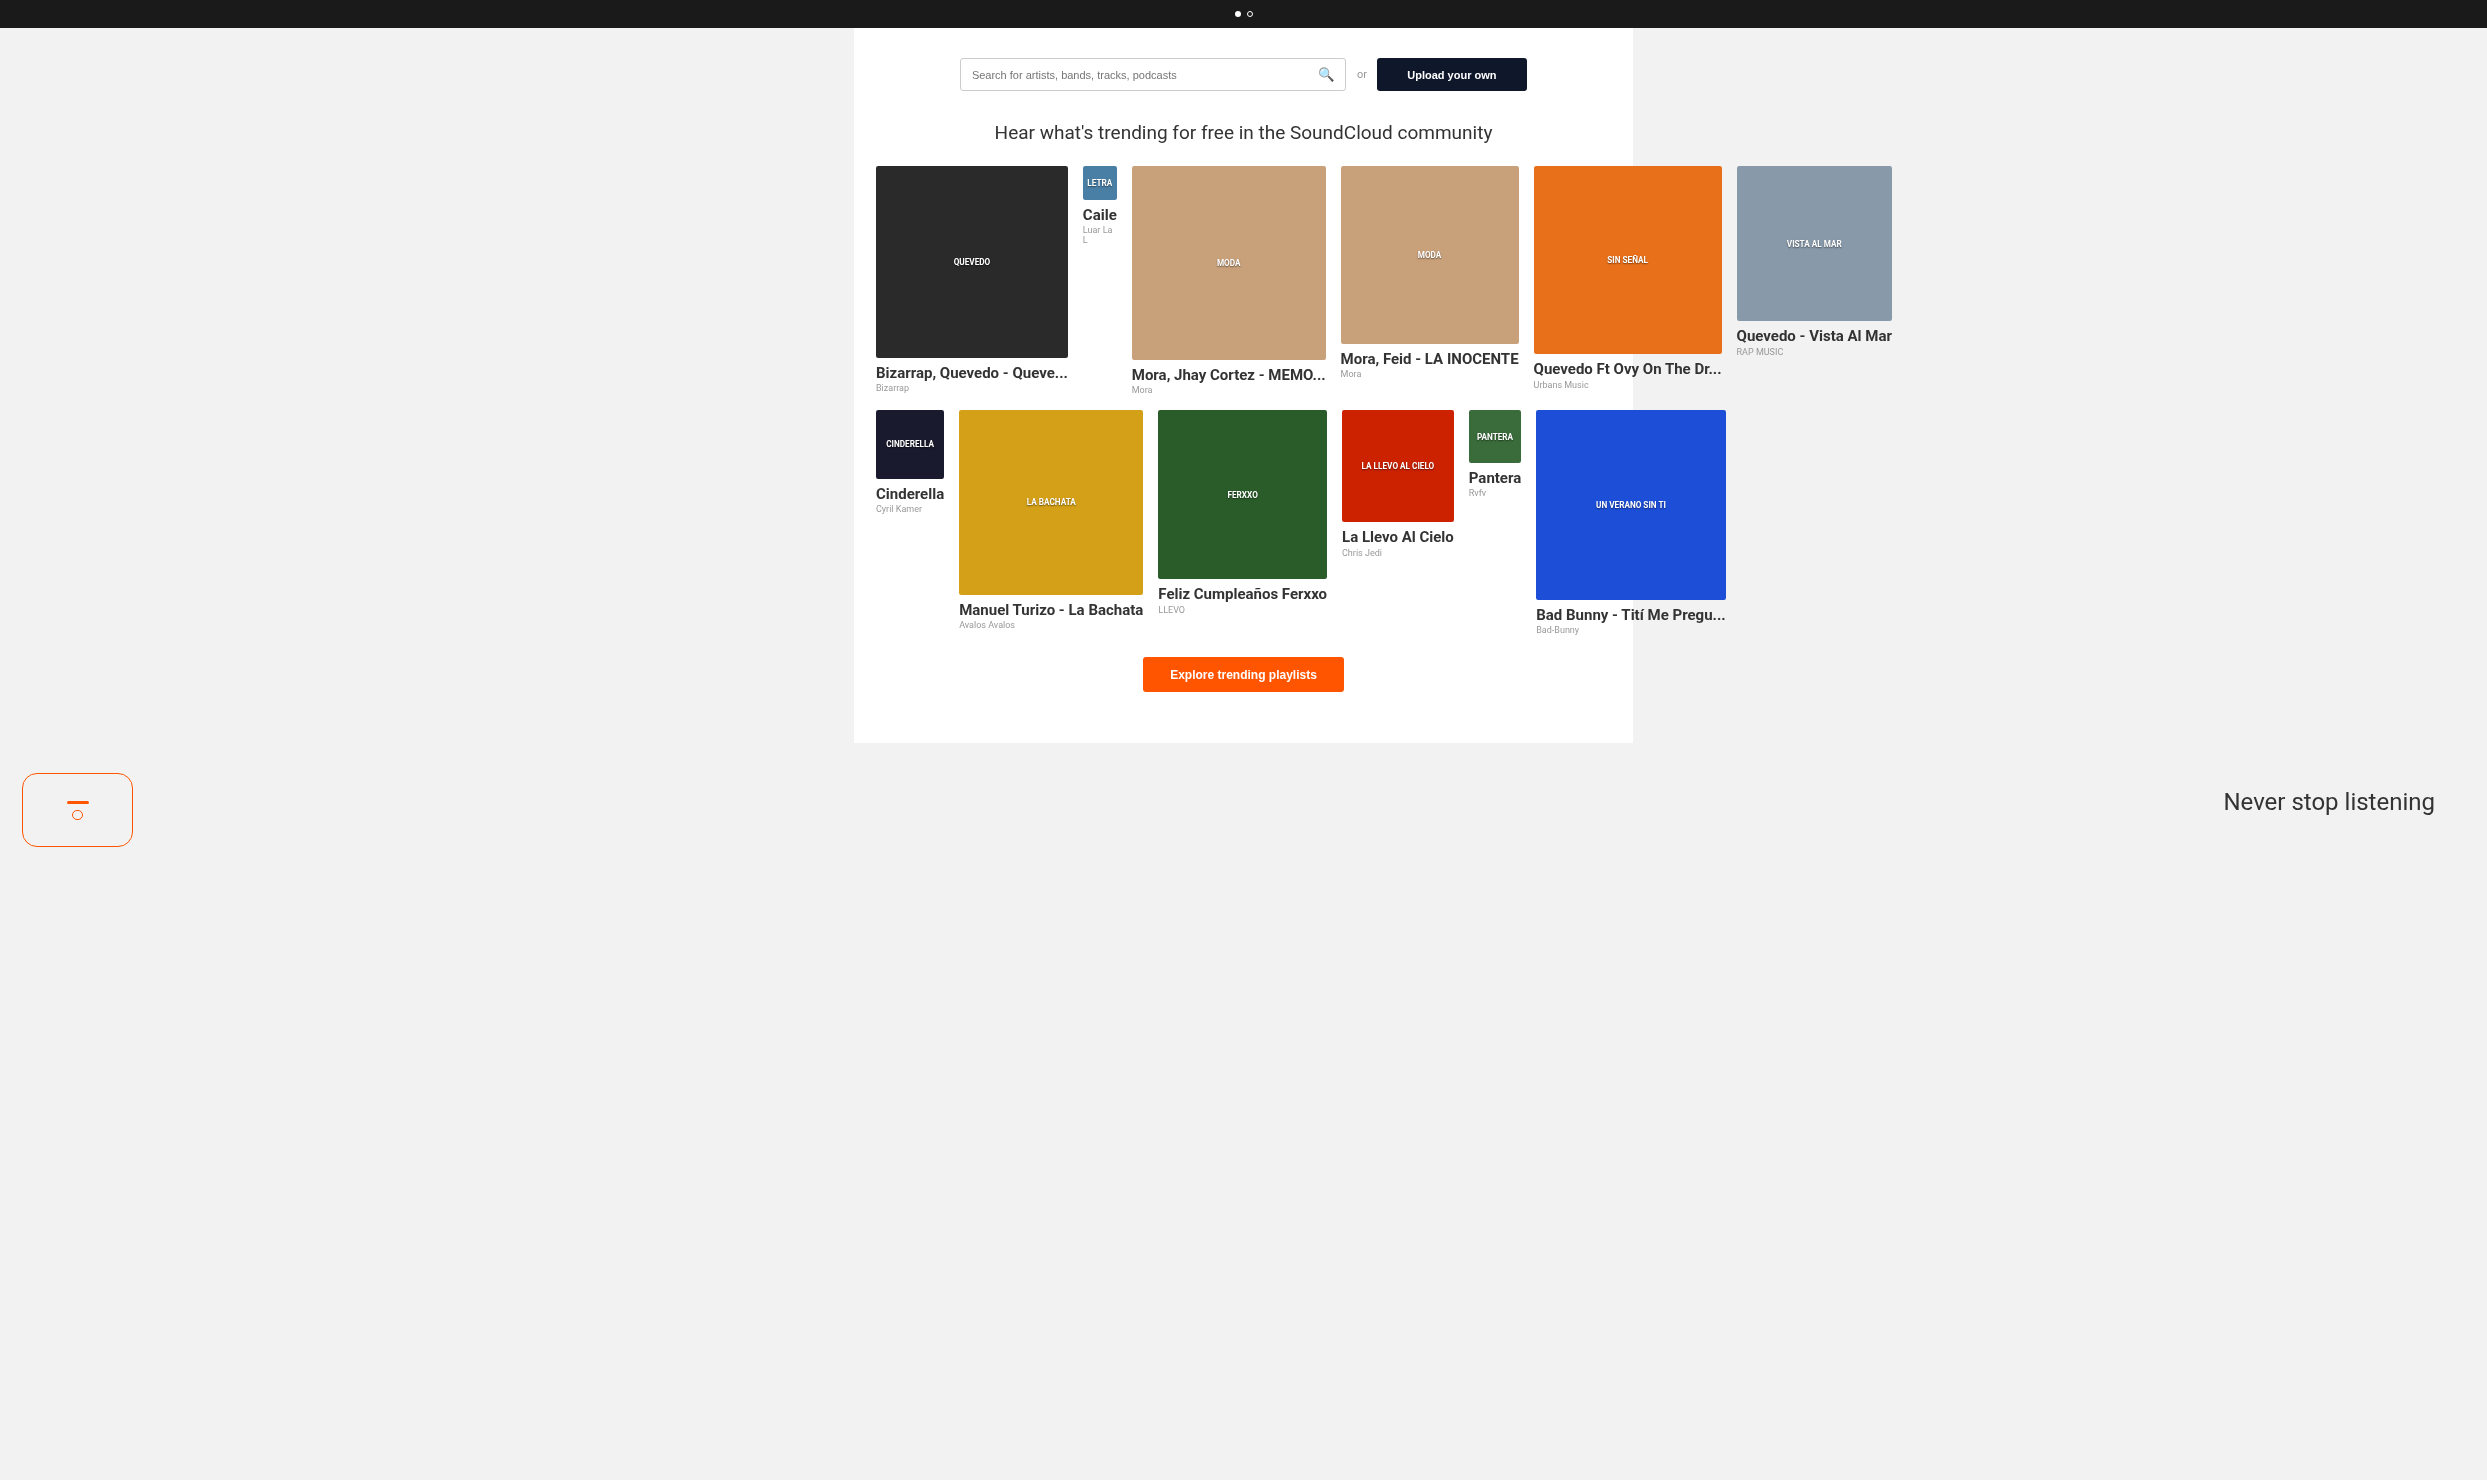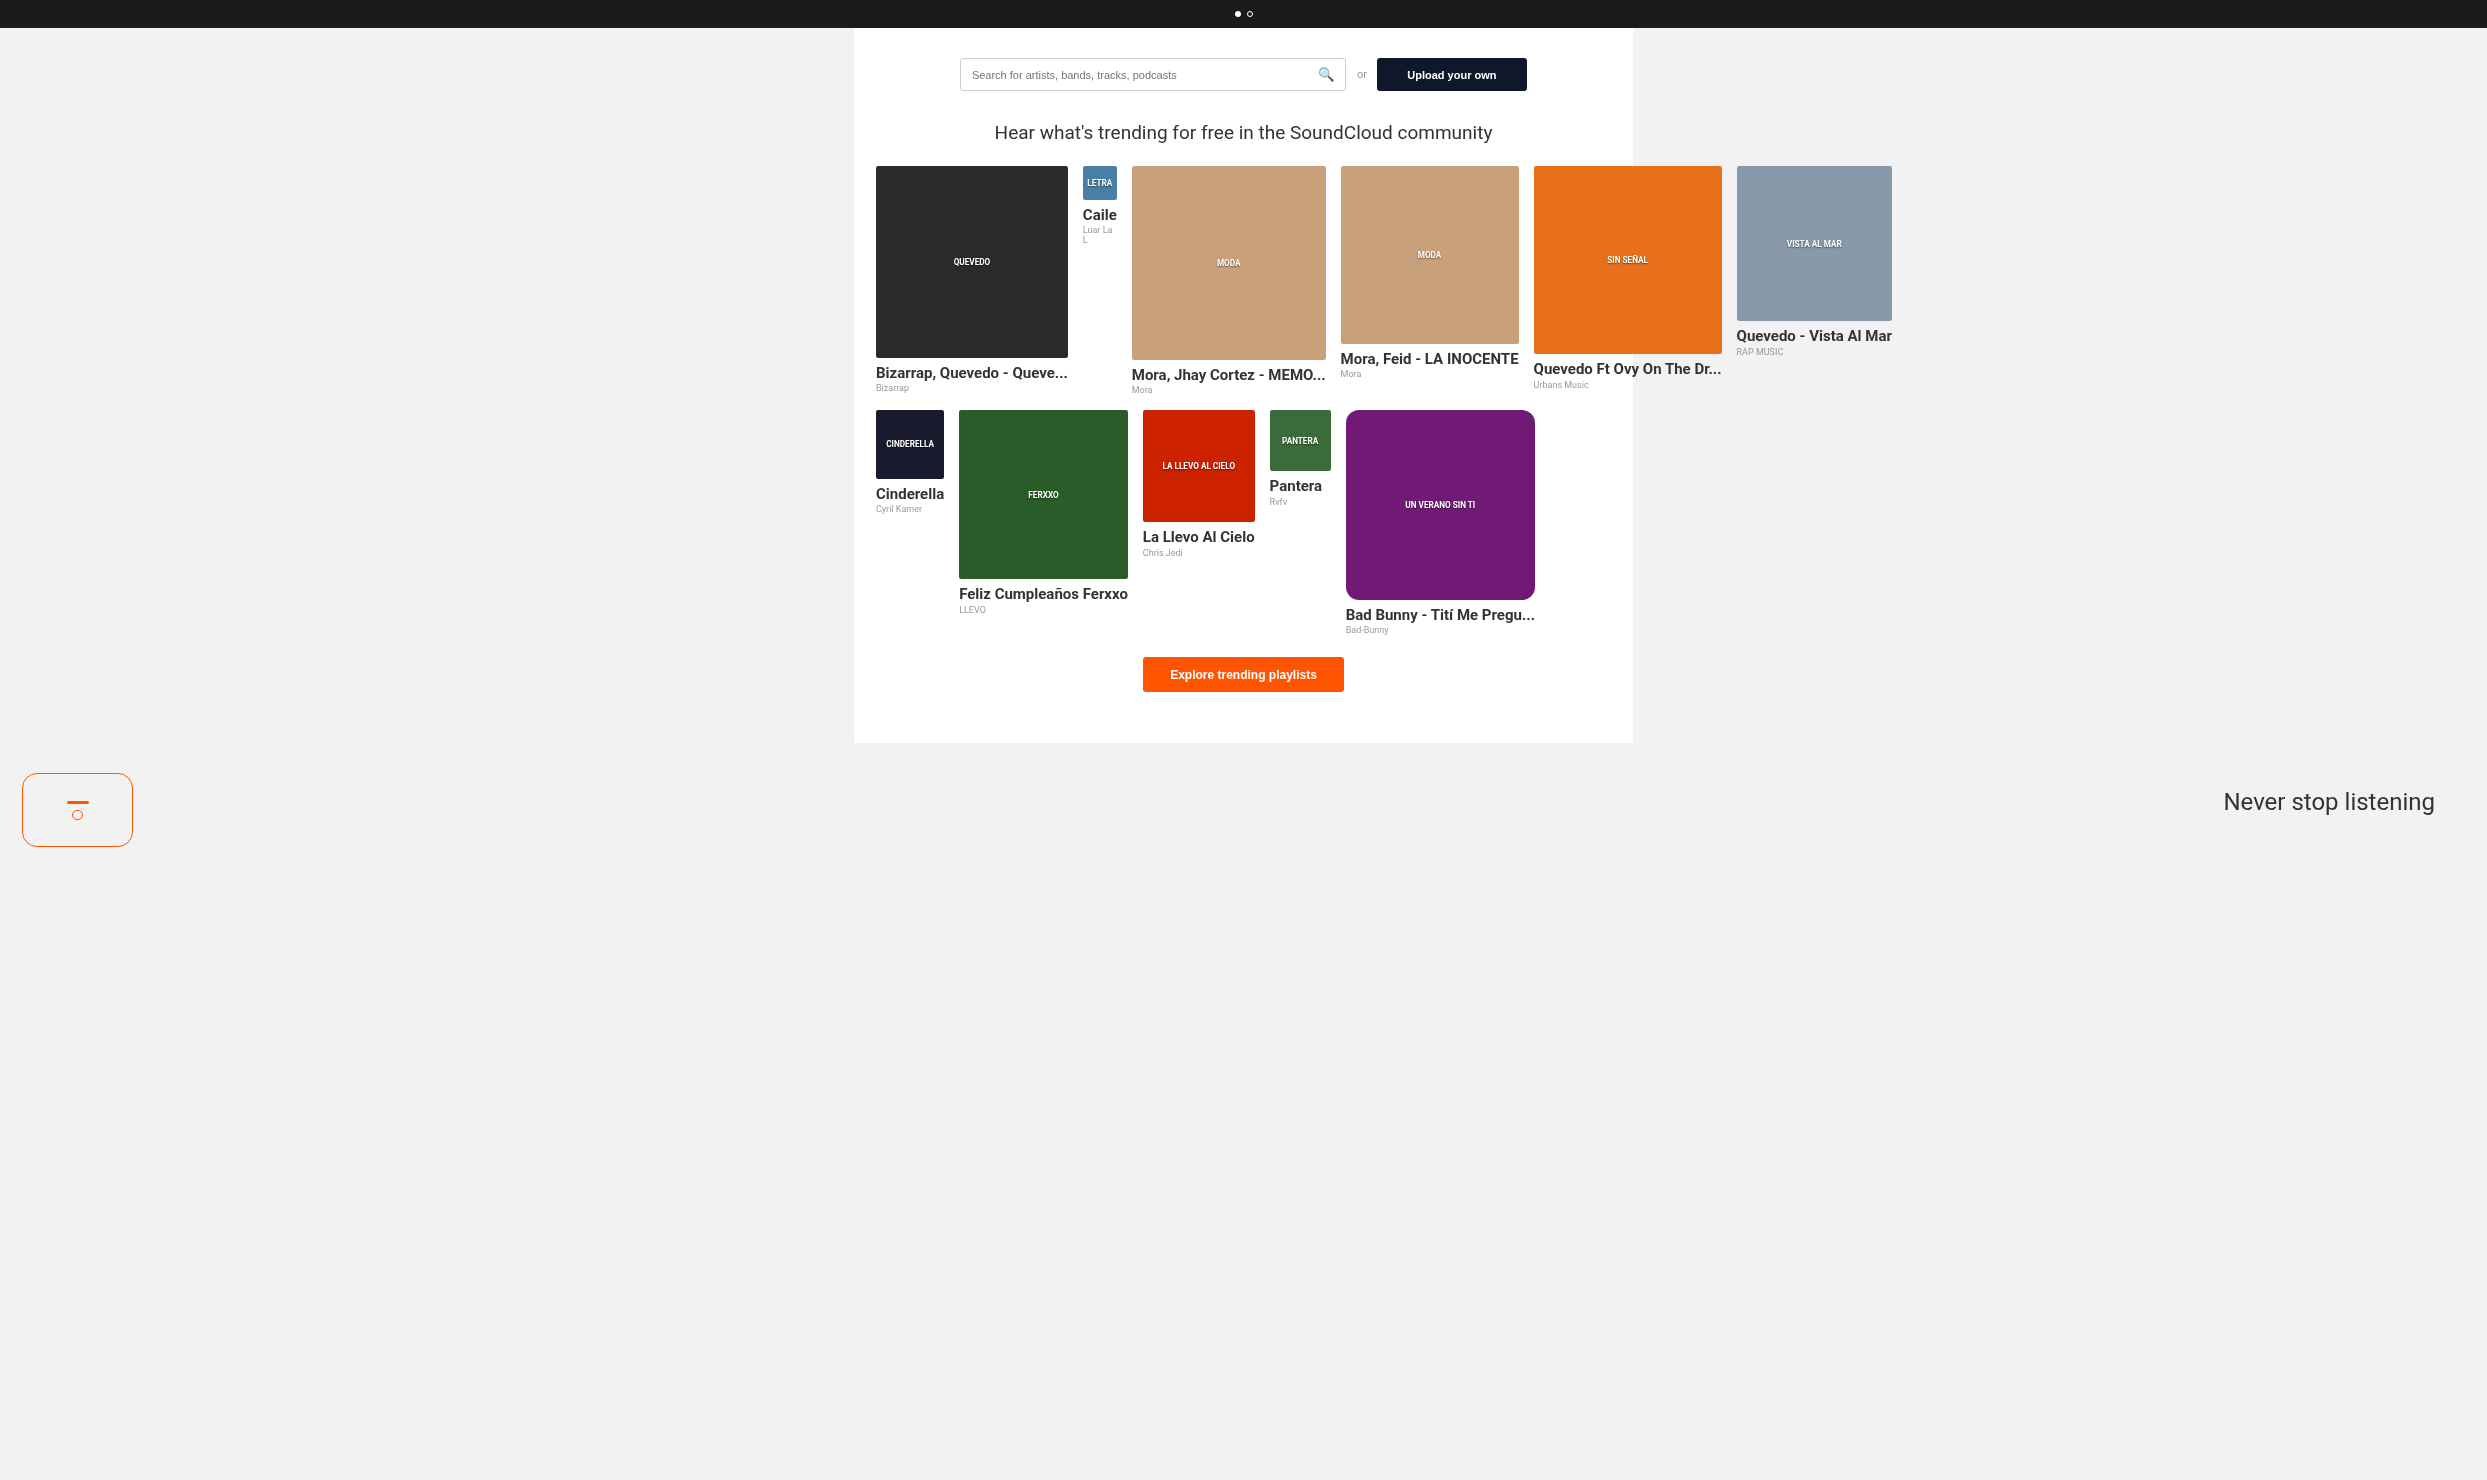--- a/index.html
+++ b/index.html
@@ -198,21 +198,21 @@
     .bg-dark { background: #2a2a2a; }
     .bg-blue { background: #4a7fa5; }
     .bg-warm { background: #c8a07a; }
     .bg-orange { background: #e8701a; }
     .bg-gray-blue { background: #8899aa; }
     .bg-dark2 { background: #1a1a2e; }
     .bg-yellow { background: #d4a017; }
     .bg-green { background: #2a5c2a; }
     .bg-red { background: #cc2200; }
     .bg-forest { background: #3a6b3a; }
-    .bg-pink { background: #701a75; border-radius: 13px; }
+    .bg-pink { background: #1d4ed8; }
   </style>
 </head>
 <body>
 
 <div class="hero-banner">
   <div class="dot"></div>
   <div class="dot inactive"></div>
 </div>
 
 <div class="main-container">
@@ -273,20 +273,27 @@
       </div>
     </div>
 
   <div class="tracks-grid" id="tracks-grid-2">
       <div class="track-card">
         <div class="track-thumbnail">
           <div class="thumb-inner bg-dark2">CINDERELLA</div>
         </div>
         <div class="track-title">Cinderella</div>
         <div class="track-artist">Cyril Kamer</div>
+      </div>
+      <div class="track-card">
+        <div class="track-thumbnail">
+          <div class="thumb-inner bg-yellow">LA BACHATA</div>
+        </div>
+        <div class="track-title">Manuel Turizo - La Bachata</div>
+        <div class="track-artist">Avalos Avalos</div>
       </div>
       <div class="track-card">
         <div class="track-thumbnail">
           <div class="thumb-inner bg-green">FERXXO</div>
         </div>
         <div class="track-title">Feliz Cumpleaños Ferxxo</div>
         <div class="track-artist">LLEVO</div>
       </div>
       <div class="track-card">
         <div class="track-thumbnail">

